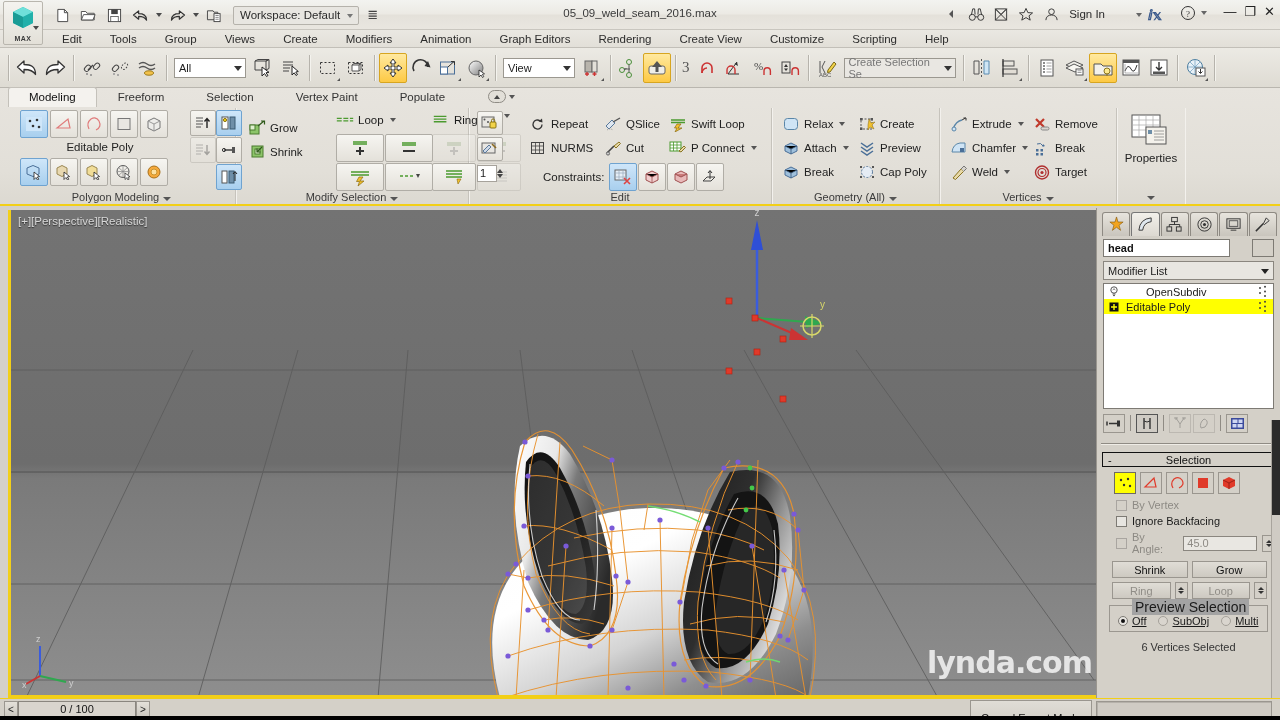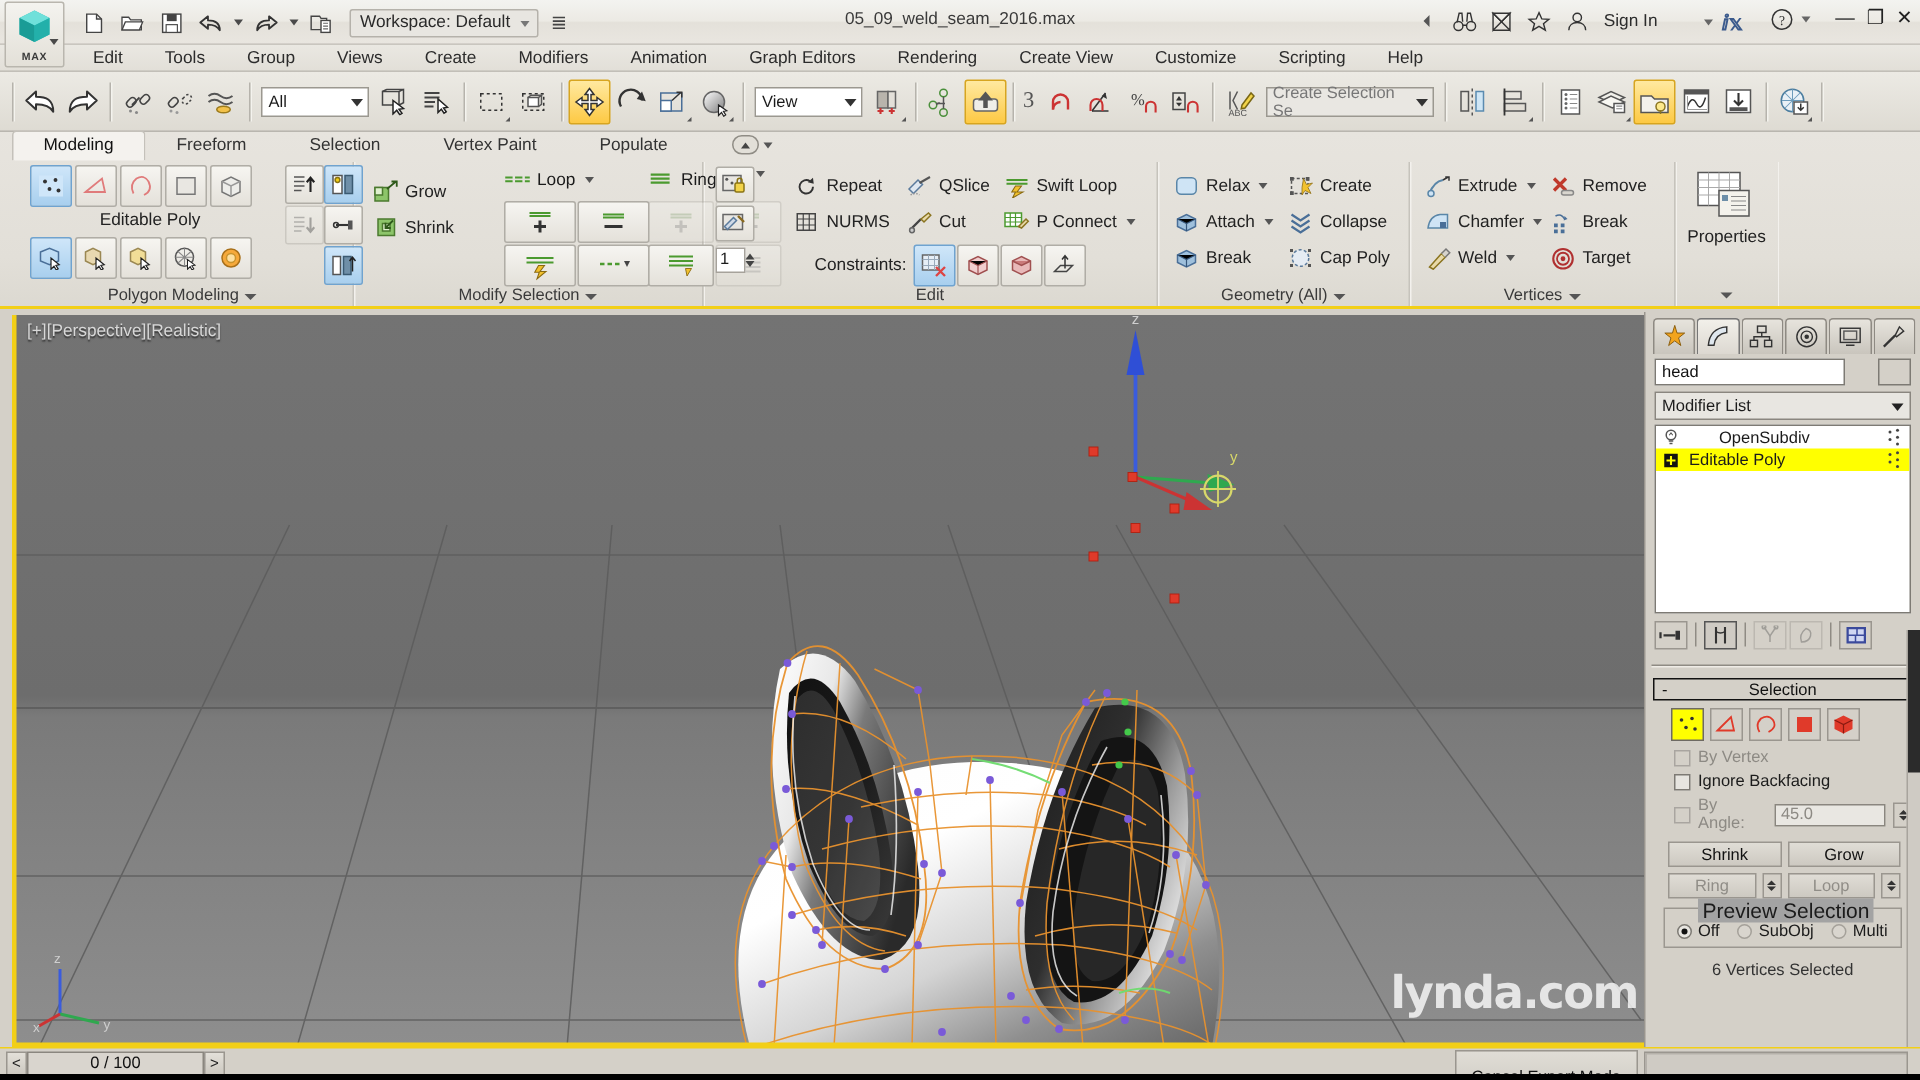--- a/index.html
+++ b/index.html
@@ -153,21 +153,21 @@
     position:absolute; left:1096px; top:208px; width:184px; height:490px;
     background:#d4d0c8; border-left:1px solid #9a968f;
   }
   .cptabs { display:flex; padding:4px 3px 0 5px; gap:1px; }
   .cptab {
     width:29px;height:24px; border:1px solid #8e8a83; border-bottom:none;
     background:linear-gradient(to bottom,#e7e4dd,#c9c5bd);
     display:flex;align-items:center;justify-content:center; border-radius:3px 3px 0 0;
   }
   .cptab.active { background:linear-gradient(to bottom,#f2f0ea,#dcd8d1); border-color:#777;}
-  .namerow { display:flex; padding:3px 6px 0 6px; gap:22px; }
+  .namerow { display:flex; padding:3px 6px 0 6px; gap:22px;font-weight:bold; }
   .namefield {
     flex:1; height:18px; background:#fff; border:1px solid #7d7a74;
     display:flex; align-items:center; padding:0 4px; font-size:11px; color:#111;
   }
   .colorswatch { width:22px;height:18px; border:1px solid #7d7a74; background:#d4d0c8; }
   .modlistrow { padding:4px 6px 0 6px; }
   .modlist {
     height:19px; background:#e8e6e1; border:1px solid #8a867f;
     display:flex;align-items:center;padding:0 16px 0 4px; font-size:11px; position:relative;
   }
@@ -202,21 +202,21 @@
   .gbtn {
     flex:1; height:17px; border:1px solid #9a968f; background:linear-gradient(to bottom,#e0ddd6,#cdc9c1);
     display:flex;align-items:center;justify-content:center; font-size:11px; color:#111;
   }
   .gbtn.dis { color:#908d87; }
   .spinbox { width:13px;height:17px;border:1px solid #9a968f;background:#d4d0c8;display:flex;flex-direction:column;align-items:center;justify-content:center;gap:1px;}
   .spinbox i{display:block;width:0;height:0;border-left:3px solid transparent;border-right:3px solid transparent;}
   .spinbox i.u{border-bottom:3px solid #333;} .spinbox i.d{border-top:3px solid #333;}
   .groupbox { margin:6px 7px 0 7px; border:1px solid #9b9790; padding:9px 4px 4px 4px; position:relative;}
   .groupbox .gtitle { position:absolute; top:-7px; left:22px; background:#a3a3a3; padding:0 3px; font-size:14px;}
-  .radrow { display:flex; align-items:center; gap:4px; font-size:11px;}
+  .radrow { display:flex; align-items:center; gap:4px; font-size:11px;text-decoration:underline;}
   .radio { width:10px;height:10px;border:1px solid #7d7a74;border-radius:50%;background:#e7e5e0;position:relative;}
   .radio.on::after{content:"";position:absolute;left:2px;top:2px;width:4px;height:4px;border-radius:50%;background:#111;}
   .radio.dim { background:#d9d5ce; border-color:#a5a19a;}
   .cpstatus { text-align:center; font-size:11px; color:#333; padding-top:9px;}
   .cpscroll { position:absolute; right:0; top:212px; width:9px; height:278px; background:#cfcbc4; border-left:1px solid #a8a49d;}
   .cpscroll .thumb { position:absolute; left:0; top:0; width:9px; height:95px; background:#2b2b2b;}
 
   
   .statusbar {
     position:absolute; left:0; top:698px; width:1280px; height:22px;
@@ -1050,21 +1050,21 @@
               </svg>
           </span>
           <span>Create</span>
         </div>
         <div class="ritem">
           <span class="ricon">
             <svg width="17" height="15" viewBox="0 0 17 15">
                 <path d="M2 2 L8 6 L14 2M2 6 L8 10 L14 6M2 10 L8 14 L14 10" fill="none" stroke="#4a6f98" stroke-width="1.5"></path>
               </svg>
           </span>
-          <span>Collapse</span>
+          <span>Preview</span>
         </div>
         <div class="ritem">
           <span class="ricon">
             <svg width="17" height="15" viewBox="0 0 17 15">
                 <circle cx="8" cy="7" r="5.5" fill="#e5ecf4" stroke="#5a7a9c" stroke-dasharray="2 1.5"></circle>
                 <rect x="1" y="1" width="2" height="2" fill="#555"></rect>
                 <rect x="13" y="1" width="2" height="2" fill="#555"></rect>
                 <rect x="1" y="11" width="2" height="2" fill="#555"></rect>
                 <rect x="13" y="11" width="2" height="2" fill="#555"></rect>
               </svg>

